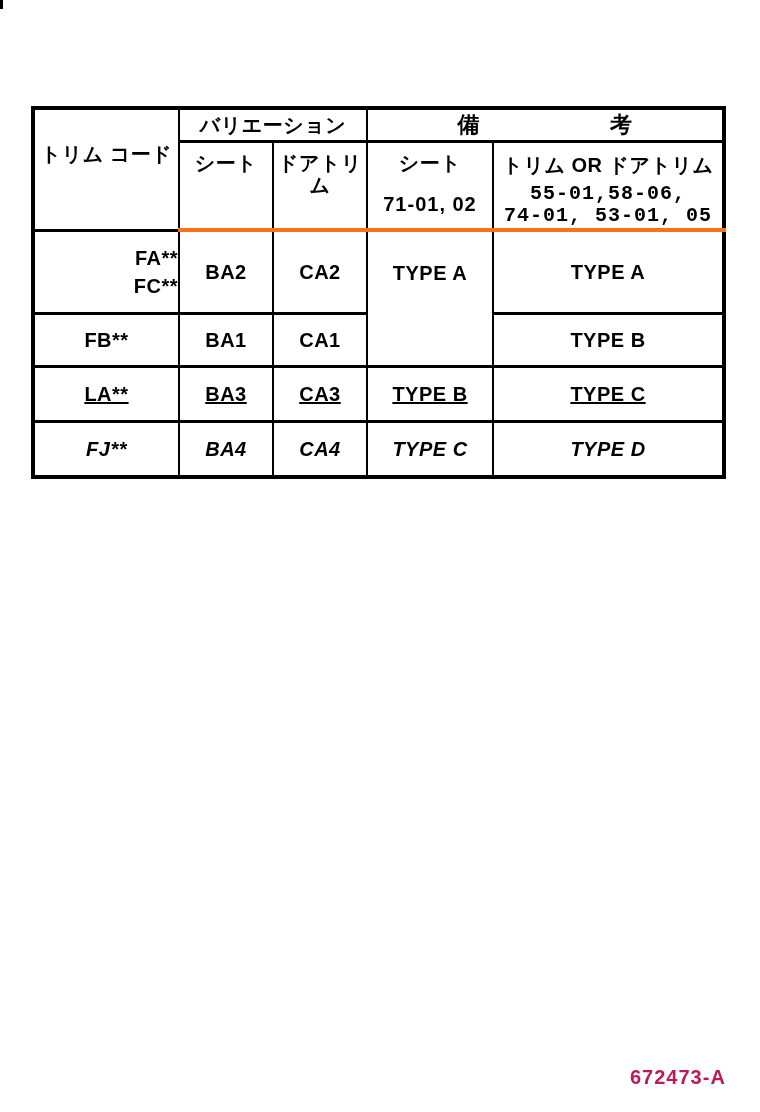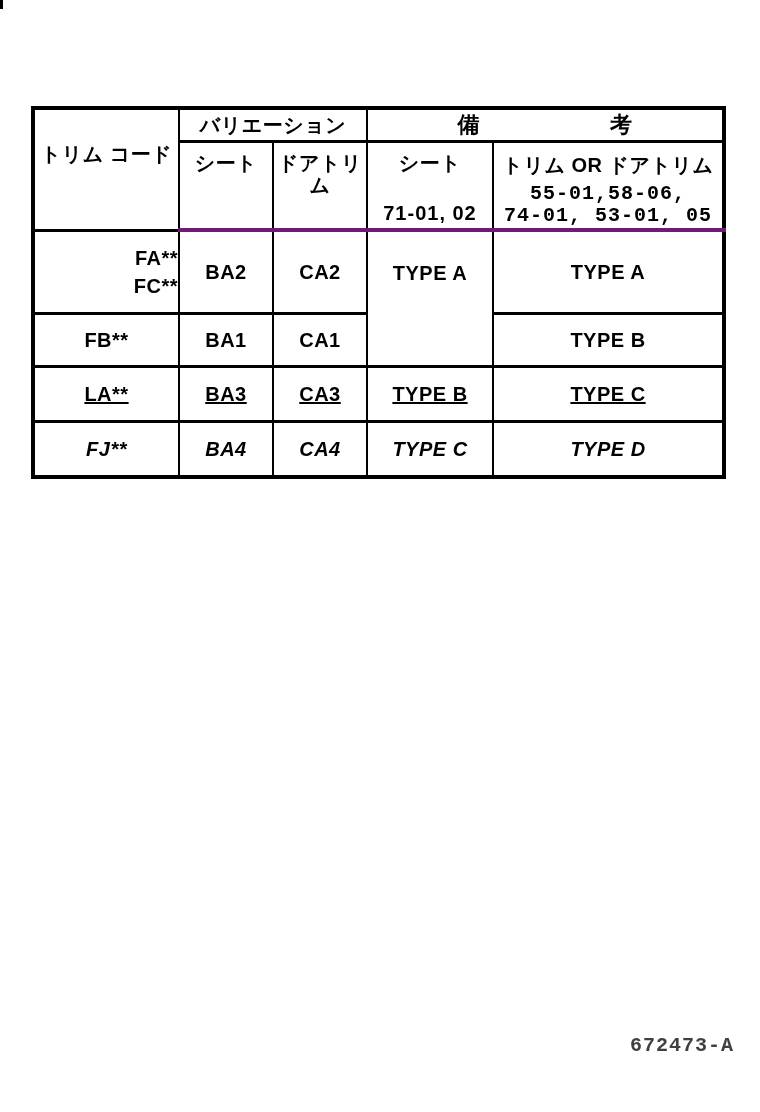--- a/index.html
+++ b/index.html
@@ -67,45 +67,45 @@
     justify-content: center;
     gap: 130px;
     font-size: 22px;
   }
   tr.hrow-b td {
     vertical-align: top;
     padding-top: 9px;
   }
   tr.hrow-b td.h-sub-remarks-trim { padding-top: 11px; margin-left: 20px; }
   .sub-codes-seat {
-    margin-top: 28px;
+    margin-top: 19px;
     letter-spacing: 1px;
   }
   .sub-codes-trim {
     margin-top: 7px;
     line-height: 22px;
     letter-spacing: 1px;
     font-family: Liberation Mono, monospace;
   }
   td.merged-seat-type {
     vertical-align: top;
     padding-top: 30px;
     border-bottom: 3px solid #000000;
   }
-  tr.hrow-b td { border-bottom: 4px solid #701a75; }
+  tr.hrow-b td { border-bottom: 4px solid #f97316; }
   .trim-two-lines div { line-height: 28px; text-align: right; }
   .footer-code {
     position: absolute;
     left: 630px;
-    top: 1034px;
-    font-family: Liberation Mono, monospace;
+    top: 1066px;
+    font-family: Liberation Sans, sans-serif;
     font-size: 20px;
     font-weight: 700;
     letter-spacing: 1px;
-    color: #404040;
+    color: #be185d;
   }
 </style>
 </head>
 <body>
 
 <div class="page">
 
   <div class="scan-artifact"></div>
 
   <table class="trim-table">

